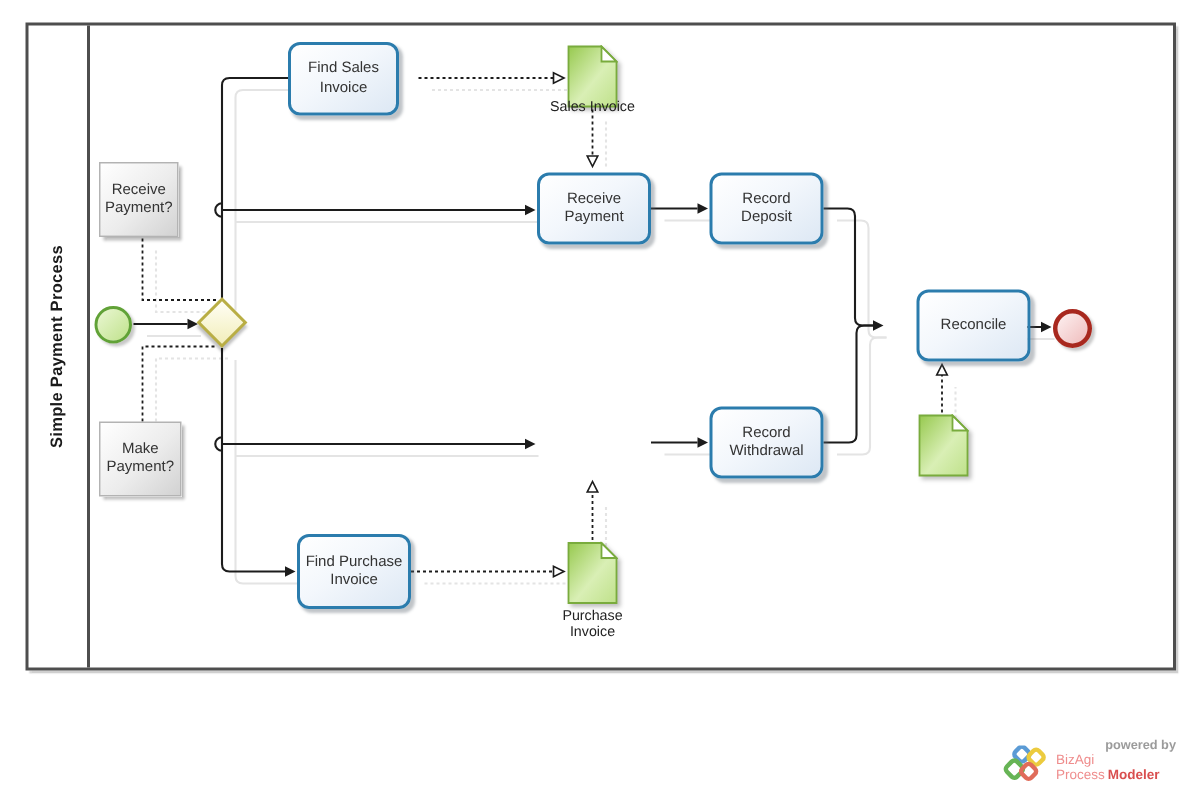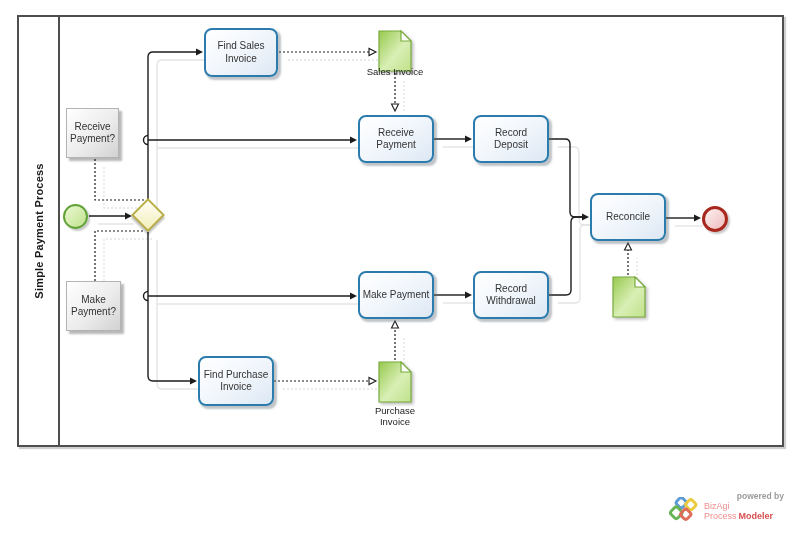--- a/index.html
+++ b/index.html
@@ -156,44 +156,41 @@
       <polygon points="395,321 391.5,328 398.5,328"></polygon>
       <polygon points="628,243 624.5,250 631.5,250"></polygon>
     </g>
   </svg>
 
   <div class="event start"></div>
   <div class="event end"></div>
 
   <div class="gateway"></div>
 
-  <div class="task" style="left:204px;top:28px;width:70px;height:45px;">
+  <div class="task" style="left:192px;top:28px;width:70px;height:45px;">
     <span class="task-label">Find Sales
 Invoice</span>
   </div>
   <div class="task" style="left:358px;top:115px;width:72px;height:44px;">
     <span class="task-label">Receive
 Payment</span>
   </div>
   <div class="task" style="left:473px;top:115px;width:72px;height:44px;">
     <span class="task-label">Record
 Deposit</span>
   </div>
-  <div class="task" style="left:358px;top:271px;width:72px;height:44px;">
-    <span class="task-label">Make Payment</span>
-  </div>
   <div class="task" style="left:473px;top:271px;width:72px;height:44px;">
     <span class="task-label">Record
 Withdrawal</span>
   </div>
   <div class="task" style="left:198px;top:356px;width:72px;height:46px;">
     <span class="task-label">Find Purchase
 Invoice</span>
   </div>
-  <div class="task" style="left:590px;top:193px;width:72px;height:44px;">
+  <div class="task" style="left:611px;top:193px;width:72px;height:44px;">
     <span class="task-label">Reconcile</span>
   </div>
 
   <div class="note" style="left:66px;top:108px;width:51px;height:48px;">
     <span>Receive
 Payment?</span>
   </div>
   <div class="note" style="left:66px;top:281px;width:53px;height:48px;">
     <span>Make
 Payment?</span>

